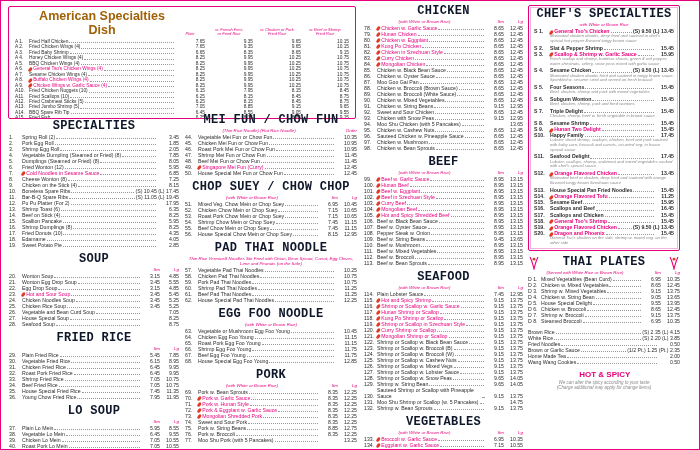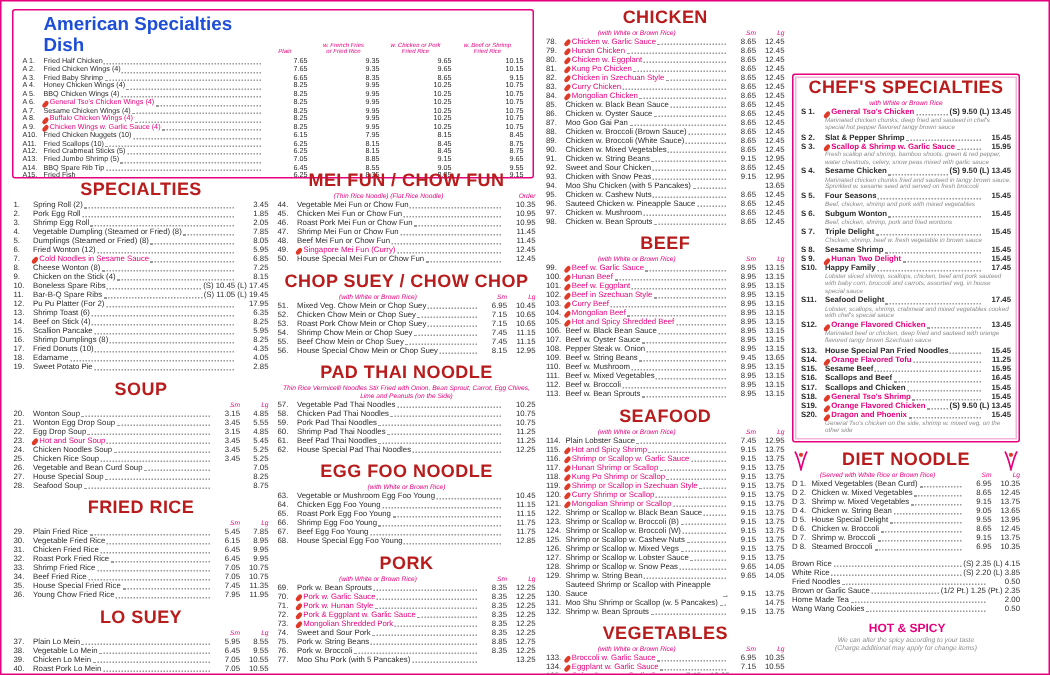--- a/index.html
+++ b/index.html
@@ -6,28 +6,28 @@
   #page{position:relative;width:700px;height:450px;background:#fff;overflow:hidden;
         border:1px solid #e6007d;box-sizing:border-box;
         font-family:"Liberation Sans", sans-serif;color:#2c2c2c;}
   .col{position:absolute;}
   #ambox{position:absolute;left:7px;top:5px;width:348px;height:113px;
          border:1.5px solid #e6007d;border-radius:2px;box-sizing:border-box;
          padding:2px 6px;overflow:hidden;}
   #col1{left:8px;top:119px;width:170px;}
   #col2{left:184px;top:113px;width:172px;}
   #col3{left:363px;top:4px;width:159px;}
-  #col4{left:527px;top:4px;width:152px;margin-top:44px;}
+  #col4{left:527px;top:4px;width:152px;}
   #chefbox{border:1.5px solid #e6007d;border-radius:2px;padding:2px 5px 3px;
            box-shadow:inset 0 0 0 1px #fff, inset 0 0 0 2px #f3b4d9;margin-bottom:5px;}
   .sec{margin-bottom:5px;}
-  .sec-title{color:#b91c1c;font-weight:bold;text-align:center;font-size:12px;
-             line-height:13px;letter-spacing:.3px;margin-bottom:1px;}
+  .sec-title{color:#0f172a;font-weight:bold;text-align:center;font-size:12px;
+             line-height:13px;letter-spacing:.3px;margin-bottom:1px;font-family:Liberation Mono, monospace;}
   .am-head{display:flex;align-items:flex-end;margin-bottom:2px;}
-  .am-title{flex:1;color:#1d4ed8;font-weight:bold;font-size:12.5px;line-height:14px;text-align:left;padding-left:14px;}
+  .am-title{flex:1;color:#a16207;font-weight:bold;font-size:12.5px;line-height:14px;text-align:center;padding-left:14px;}
   .am-lab{color:#e6007d;font-size:4px;line-height:4.6px;text-align:center;white-space:pre-line;font-style:italic;}
   .am-lab.c1{width:30px;}.am-lab.cn{width:48px;}
   .subline{display:flex;align-items:flex-end;margin-bottom:1px;}
   .subt{flex:1;color:#e6007d;font-style:italic;font-size:4.4px;line-height:5px;text-align:center;}
   .subblock{color:#e6007d;font-style:italic;font-size:4.4px;line-height:5px;text-align:center;margin-bottom:1px;}
   .plab{color:#e6007d;font-style:italic;font-size:4.4px;line-height:5px;width:19px;text-align:right;flex:none;}
   .plab.order{width:24px;}
   .row{display:flex;align-items:flex-end;font-size:5.2px;line-height:6px;}
   #ambox .row{font-size:4.8px;line-height:5.45px;}
   #chefbox .row{font-weight:bold;font-size:5.2px;line-height:6.2px;}
@@ -453,21 +453,21 @@
         </div>
         <div class="row">
           <span class="no">36.</span>
           <span class="nm">Young Chow Fried Rice</span>
           <span class="dots"></span>
           <span class="pr">7.95</span>
           <span class="pr">11.95</span>
         </div>
       </div>
     <div class="sec">
-        <div class="sec-title">LO SUEY</div>
+        <div class="sec-title">LO SOUP</div>
         <div class="subline">
           <span class="subt"></span>
           <span class="plab">Sm</span>
           <span class="plab">Lg</span>
         </div>
         <div class="row">
           <span class="no">37.</span>
           <span class="nm">Plain Lo Mein</span>
           <span class="dots"></span>
           <span class="pr">5.95</span>
@@ -1364,21 +1364,21 @@
           <span class="pr">15.45</span>
         </div>
         <div class="desc">General Tso's chicken on the side, shrimp w. mixed veg. on the other side</div>
       </div>
     <div class="sec">
         <div class="title-icons">
           <span class="chick"><svg width="12" height="14" viewBox="0 0 12 14">
               <path d="M2 1 C4.2 5 4.6 8 6 13 C7.4 8 7.8 5 10 1" fill="none" stroke="#e6007d" stroke-width="1.1"></path>
               <circle cx="6" cy="3.2" r="1.4" fill="#e03a28"></circle>
             </svg></span>
-          <div class="sec-title">DIET NOODLE</div>
+          <div class="sec-title">THAI PLATES</div>
           <span class="chick"><svg width="12" height="14" viewBox="0 0 12 14">
               <path d="M2 1 C4.2 5 4.6 8 6 13 C7.4 8 7.8 5 10 1" fill="none" stroke="#e6007d" stroke-width="1.1"></path>
               <circle cx="6" cy="3.2" r="1.4" fill="#e03a28"></circle>
             </svg></span>
         </div>
         <div class="subline">
           <span class="subt">(Served with White Rice or Brown Rice)</span>
           <span class="plab">Sm</span>
           <span class="plab">Lg</span>
         </div>

